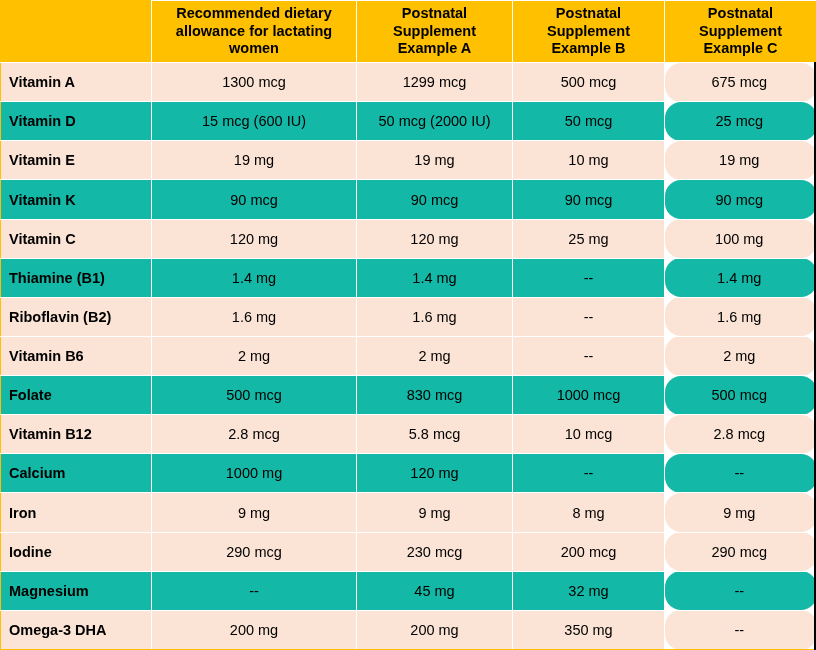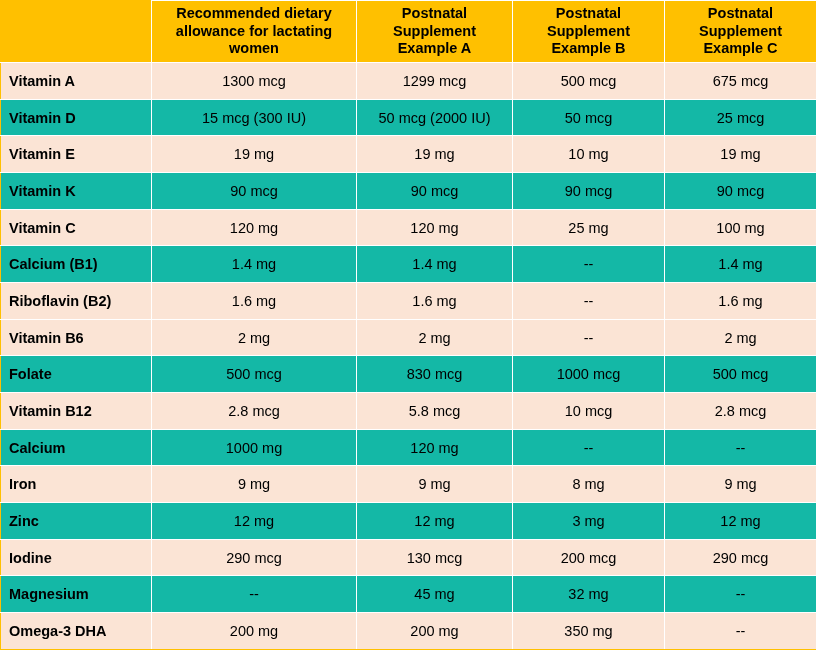--- a/index.html
+++ b/index.html
@@ -57,21 +57,22 @@
   tbody td.label {
     font-weight: bold;
     text-align: left;
     padding-left: 8px;
     border-left: 1px solid #ffc000;
   }
   tbody td.val {
     text-align: center;
   }
   tbody td.last {
-    border-right: 1px solid #000000;
+    border-right: 6px solid #000000;
+    border-radius: 16px;
   }
   tbody tr.odd td { background: #fbe4d5; }
   tbody tr.even td { background: #14b8a6; }
   tbody tr.lastrow td { border-bottom: 1px solid #ffc000; }
 </style>
 </head>
 <body>
 
 <table id="nutrient-table">
   <colgroup>
@@ -93,21 +94,21 @@
   <tbody>
     <tr class="odd">
       <td class="label">Vitamin A</td>
       <td class="val">1300 mcg</td>
       <td class="val">1299 mcg</td>
       <td class="val">500 mcg</td>
       <td class="val last">675 mcg</td>
     </tr>
     <tr class="even">
       <td class="label">Vitamin D</td>
-      <td class="val">15 mcg (300 IU)</td>
+      <td class="val">15 mcg (600 IU)</td>
       <td class="val">50 mcg (2000 IU)</td>
       <td class="val">50 mcg</td>
       <td class="val last">25 mcg</td>
     </tr>
     <tr class="odd">
       <td class="label">Vitamin E</td>
       <td class="val">19 mg</td>
       <td class="val">19 mg</td>
       <td class="val">10 mg</td>
       <td class="val last">19 mg</td>
@@ -120,21 +121,21 @@
       <td class="val last">90 mcg</td>
     </tr>
     <tr class="odd">
       <td class="label">Vitamin C</td>
       <td class="val">120 mg</td>
       <td class="val">120 mg</td>
       <td class="val">25 mg</td>
       <td class="val last">100 mg</td>
     </tr>
     <tr class="even">
-      <td class="label">Calcium (B1)</td>
+      <td class="label">Thiamine (B1)</td>
       <td class="val">1.4 mg</td>
       <td class="val">1.4 mg</td>
       <td class="val">--</td>
       <td class="val last">1.4 mg</td>
     </tr>
     <tr class="odd">
       <td class="label">Riboflavin (B2)</td>
       <td class="val">1.6 mg</td>
       <td class="val">1.6 mg</td>
       <td class="val">--</td>
@@ -168,31 +169,24 @@
       <td class="val">--</td>
       <td class="val last">--</td>
     </tr>
     <tr class="odd">
       <td class="label">Iron</td>
       <td class="val">9 mg</td>
       <td class="val">9 mg</td>
       <td class="val">8 mg</td>
       <td class="val last">9 mg</td>
     </tr>
-    <tr class="even">
-      <td class="label">Zinc</td>
-      <td class="val">12 mg</td>
-      <td class="val">12 mg</td>
-      <td class="val">3 mg</td>
-      <td class="val last">12 mg</td>
-    </tr>
     <tr class="odd">
       <td class="label">Iodine</td>
       <td class="val">290 mcg</td>
-      <td class="val">130 mcg</td>
+      <td class="val">230 mcg</td>
       <td class="val">200 mcg</td>
       <td class="val last">290 mcg</td>
     </tr>
     <tr class="even">
       <td class="label">Magnesium</td>
       <td class="val">--</td>
       <td class="val">45 mg</td>
       <td class="val">32 mg</td>
       <td class="val last">--</td>
     </tr>

